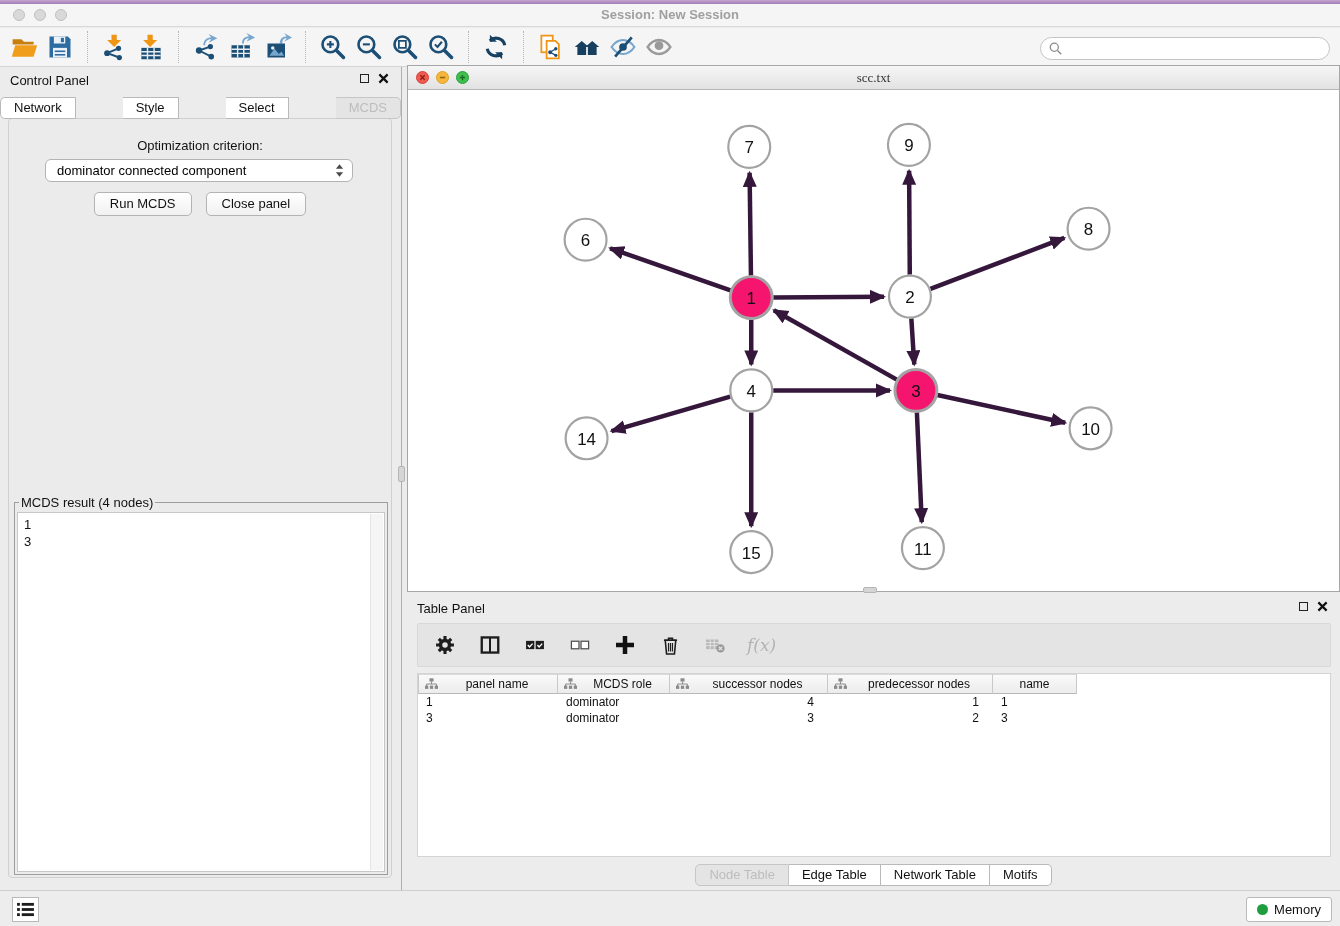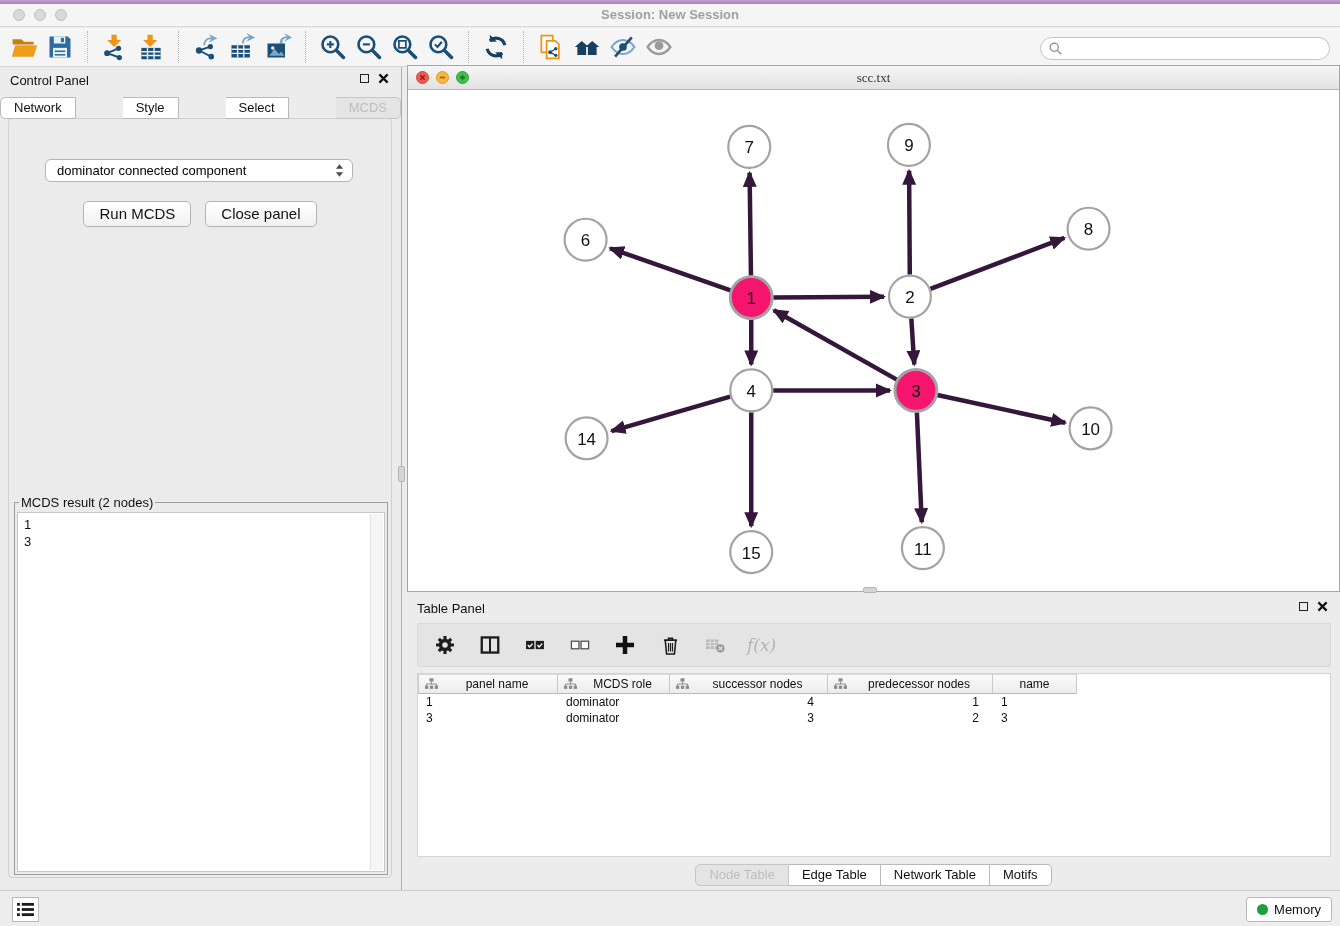--- a/index.html
+++ b/index.html
@@ -28,21 +28,21 @@
   .tabs-row { position:absolute; top:30px; left:0; right:0; display:flex; justify-content:space-between; z-index:3; }
   .tab { display:inline-block; padding:2px 13px 3px; font-size:13px; background:#fff; border:1px solid #b9b9b9; border-left:none; color:#111; }
   .tab:first-child { border-left:1px solid #b9b9b9; border-radius:5px 0 0 5px; }
   .tab:last-child { border-radius:0 5px 5px 0; }
   .tab.selected { background:#e4e4e4; color:#bdbdbd; border-color:#c6c6c6; }
   .cp-body { position:absolute; left:8px; right:9px; top:51px; height:760px; background:#ebebeb; border:1px solid #d0d0d0; border-radius:4px; z-index:1; }
   .opt-label { position:absolute; top:19px; left:0; right:0; text-align:center; font-size:13px; color:#111; }
   .opt-select { position:absolute; left:36px; right:38px; top:40px; height:23px; background:#fff; border:1px solid #b3b3b3; border-radius:6px; display:flex; align-items:center; padding:0 8px 0 11px; font-size:13px; }
   .opt-select .sel-text { flex:1; }
   .cp-buttons { position:absolute; top:73px; left:0; right:0; display:flex; justify-content:center; gap:14px; }
-  .push-btn { font-family:"Liberation Sans",sans-serif; font-size:15px; color:#111; padding:3px 15px 4px; background:linear-gradient(#ffffff,#f1f1f1); border:1px solid #b3b3b3; border-radius:5px;margin-top:9px; }
+  .push-btn { font-family:"Liberation Sans",sans-serif; font-size:13px; color:#111; padding:3px 15px 4px; background:linear-gradient(#ffffff,#f1f1f1); border:1px solid #b3b3b3; border-radius:5px; }
   .result-fieldset { position:absolute; left:5px; width:374px; top:376px; height:380px; border:1px solid #9e9e9e; padding:2px; }
   .result-fieldset legend { font-size:13px; color:#111; padding:0 2px; margin-left:2px; }
   .result-box { position:relative; width:100%; height:100%; background:#fff; border:1px solid #c7c7c7; padding:3px 6px; font-size:13px; line-height:17px; color:#111; }
   .result-scroll { position:absolute; top:1px; bottom:1px; right:1px; width:13px; background:#f5f5f5; border-left:1px solid #e4e4e4; }
   .cp-grip { position:absolute; right:-4px; top:399px; width:7px; height:16px; background:#d5d5d5; border:1px solid #b5b5b5; border-radius:2px; z-index:5; }
 
   
   .net-window { position:absolute; left:407px; top:65px; width:933px; height:527px; border:1px solid #a6a6a6; background:#fff; }
   .net-titlebar { position:absolute; left:0; top:0; right:0; height:24px; background:linear-gradient(#f6f6f6,#e2e2e2); border-bottom:1px solid #b6b6b6;font-family:Liberation Serif, serif; }
   .net-title { position:absolute; left:0; right:0; top:4px; text-align:center; font-size:13px; color:#333; }
@@ -236,33 +236,34 @@
         <path d="M1.5 1.5l9 9M10.5 1.5l-9 9" stroke="#111" stroke-width="2.4"></path>
       </svg>
     </div>
     <div class="tabs-row">
       <span class="tab">Network</span>
       <span class="tab">Style</span>
       <span class="tab">Select</span>
       <span class="tab selected">MCDS</span>
     </div>
     <div class="cp-body">
+      <div class="opt-label">Optimization criterion:</div>
       <div class="opt-select">
         <span class="sel-text">dominator connected component</span>
         <svg width="9" height="15" viewBox="0 0 10 16">
           <path d="M1 6l4-5 4 5z" fill="#4a4a4a"></path>
           <path d="M1 10l4 5 4-5z" fill="#4a4a4a"></path>
         </svg>
       </div>
       <div class="cp-buttons">
         <button class="push-btn">Run MCDS</button>
         <button class="push-btn">Close panel</button>
       </div>
       <fieldset class="result-fieldset">
-        <legend>MCDS result (2 nodes)</legend>
+        <legend>MCDS result (4 nodes)</legend>
         <div class="result-box">
           <div>1</div>
           <div>3</div>
           <div class="result-scroll"></div>
         </div>
       </fieldset>
     </div>
     <div class="cp-grip"></div>
   </div>
 

